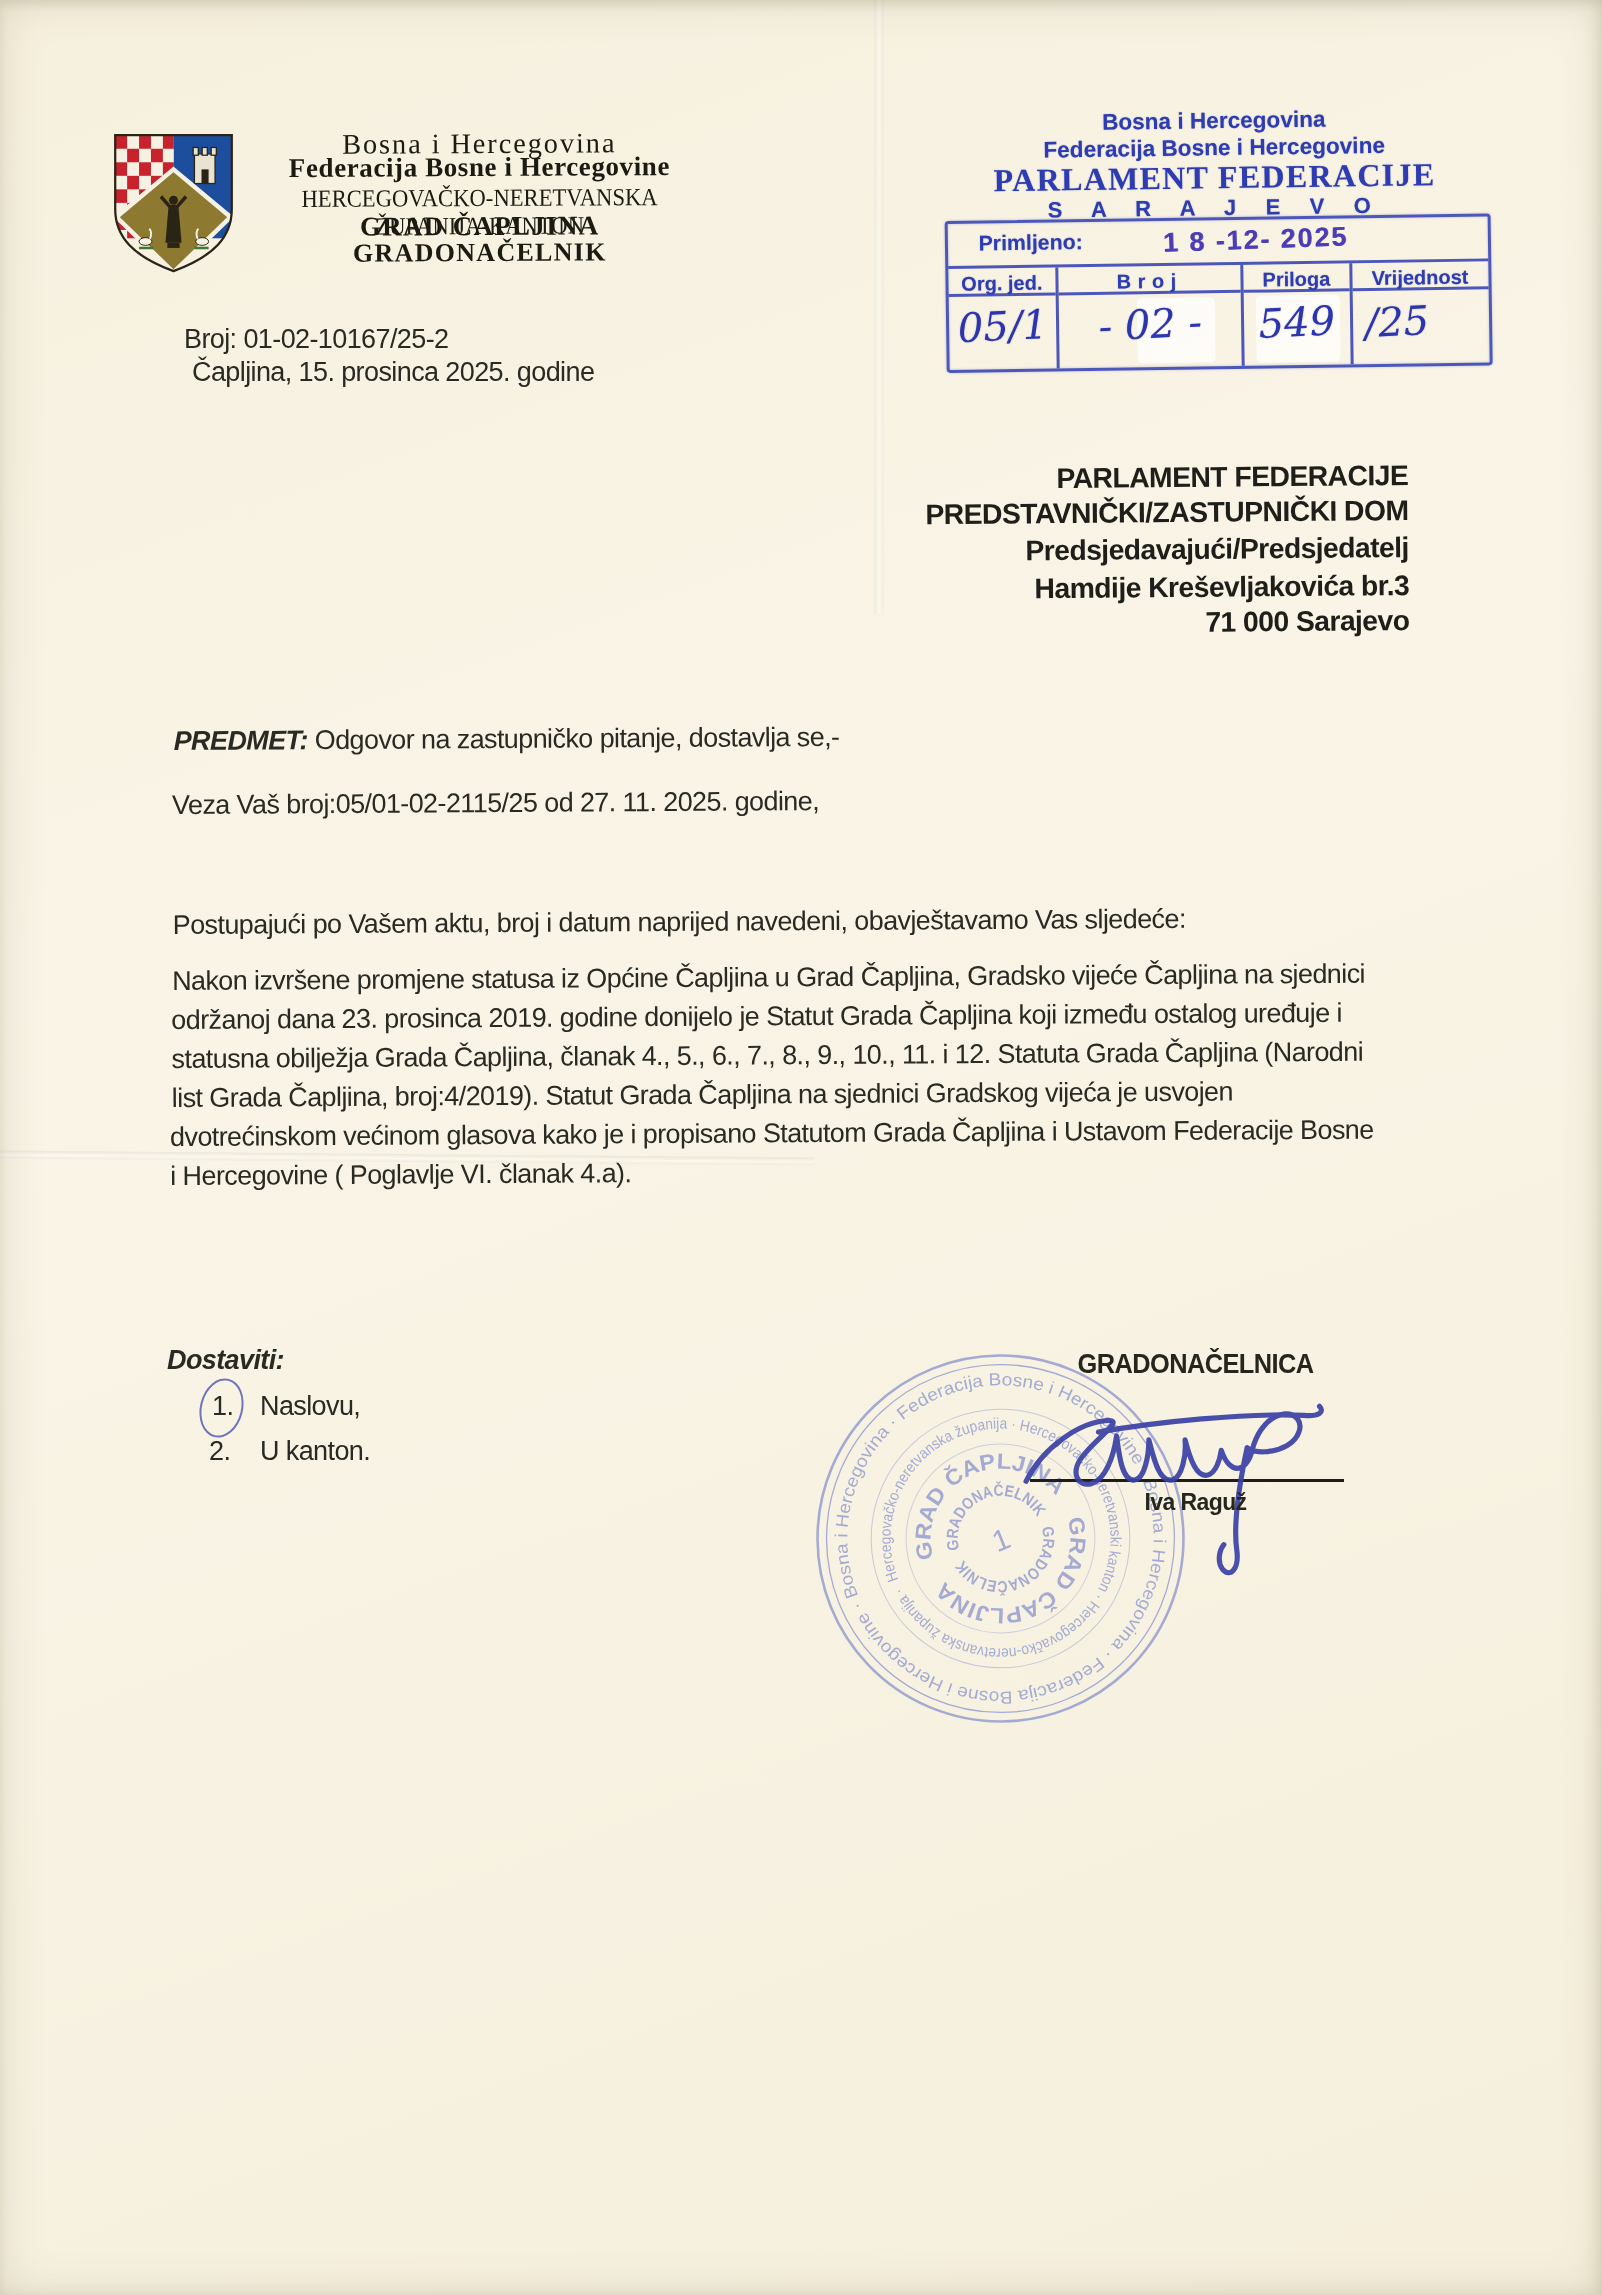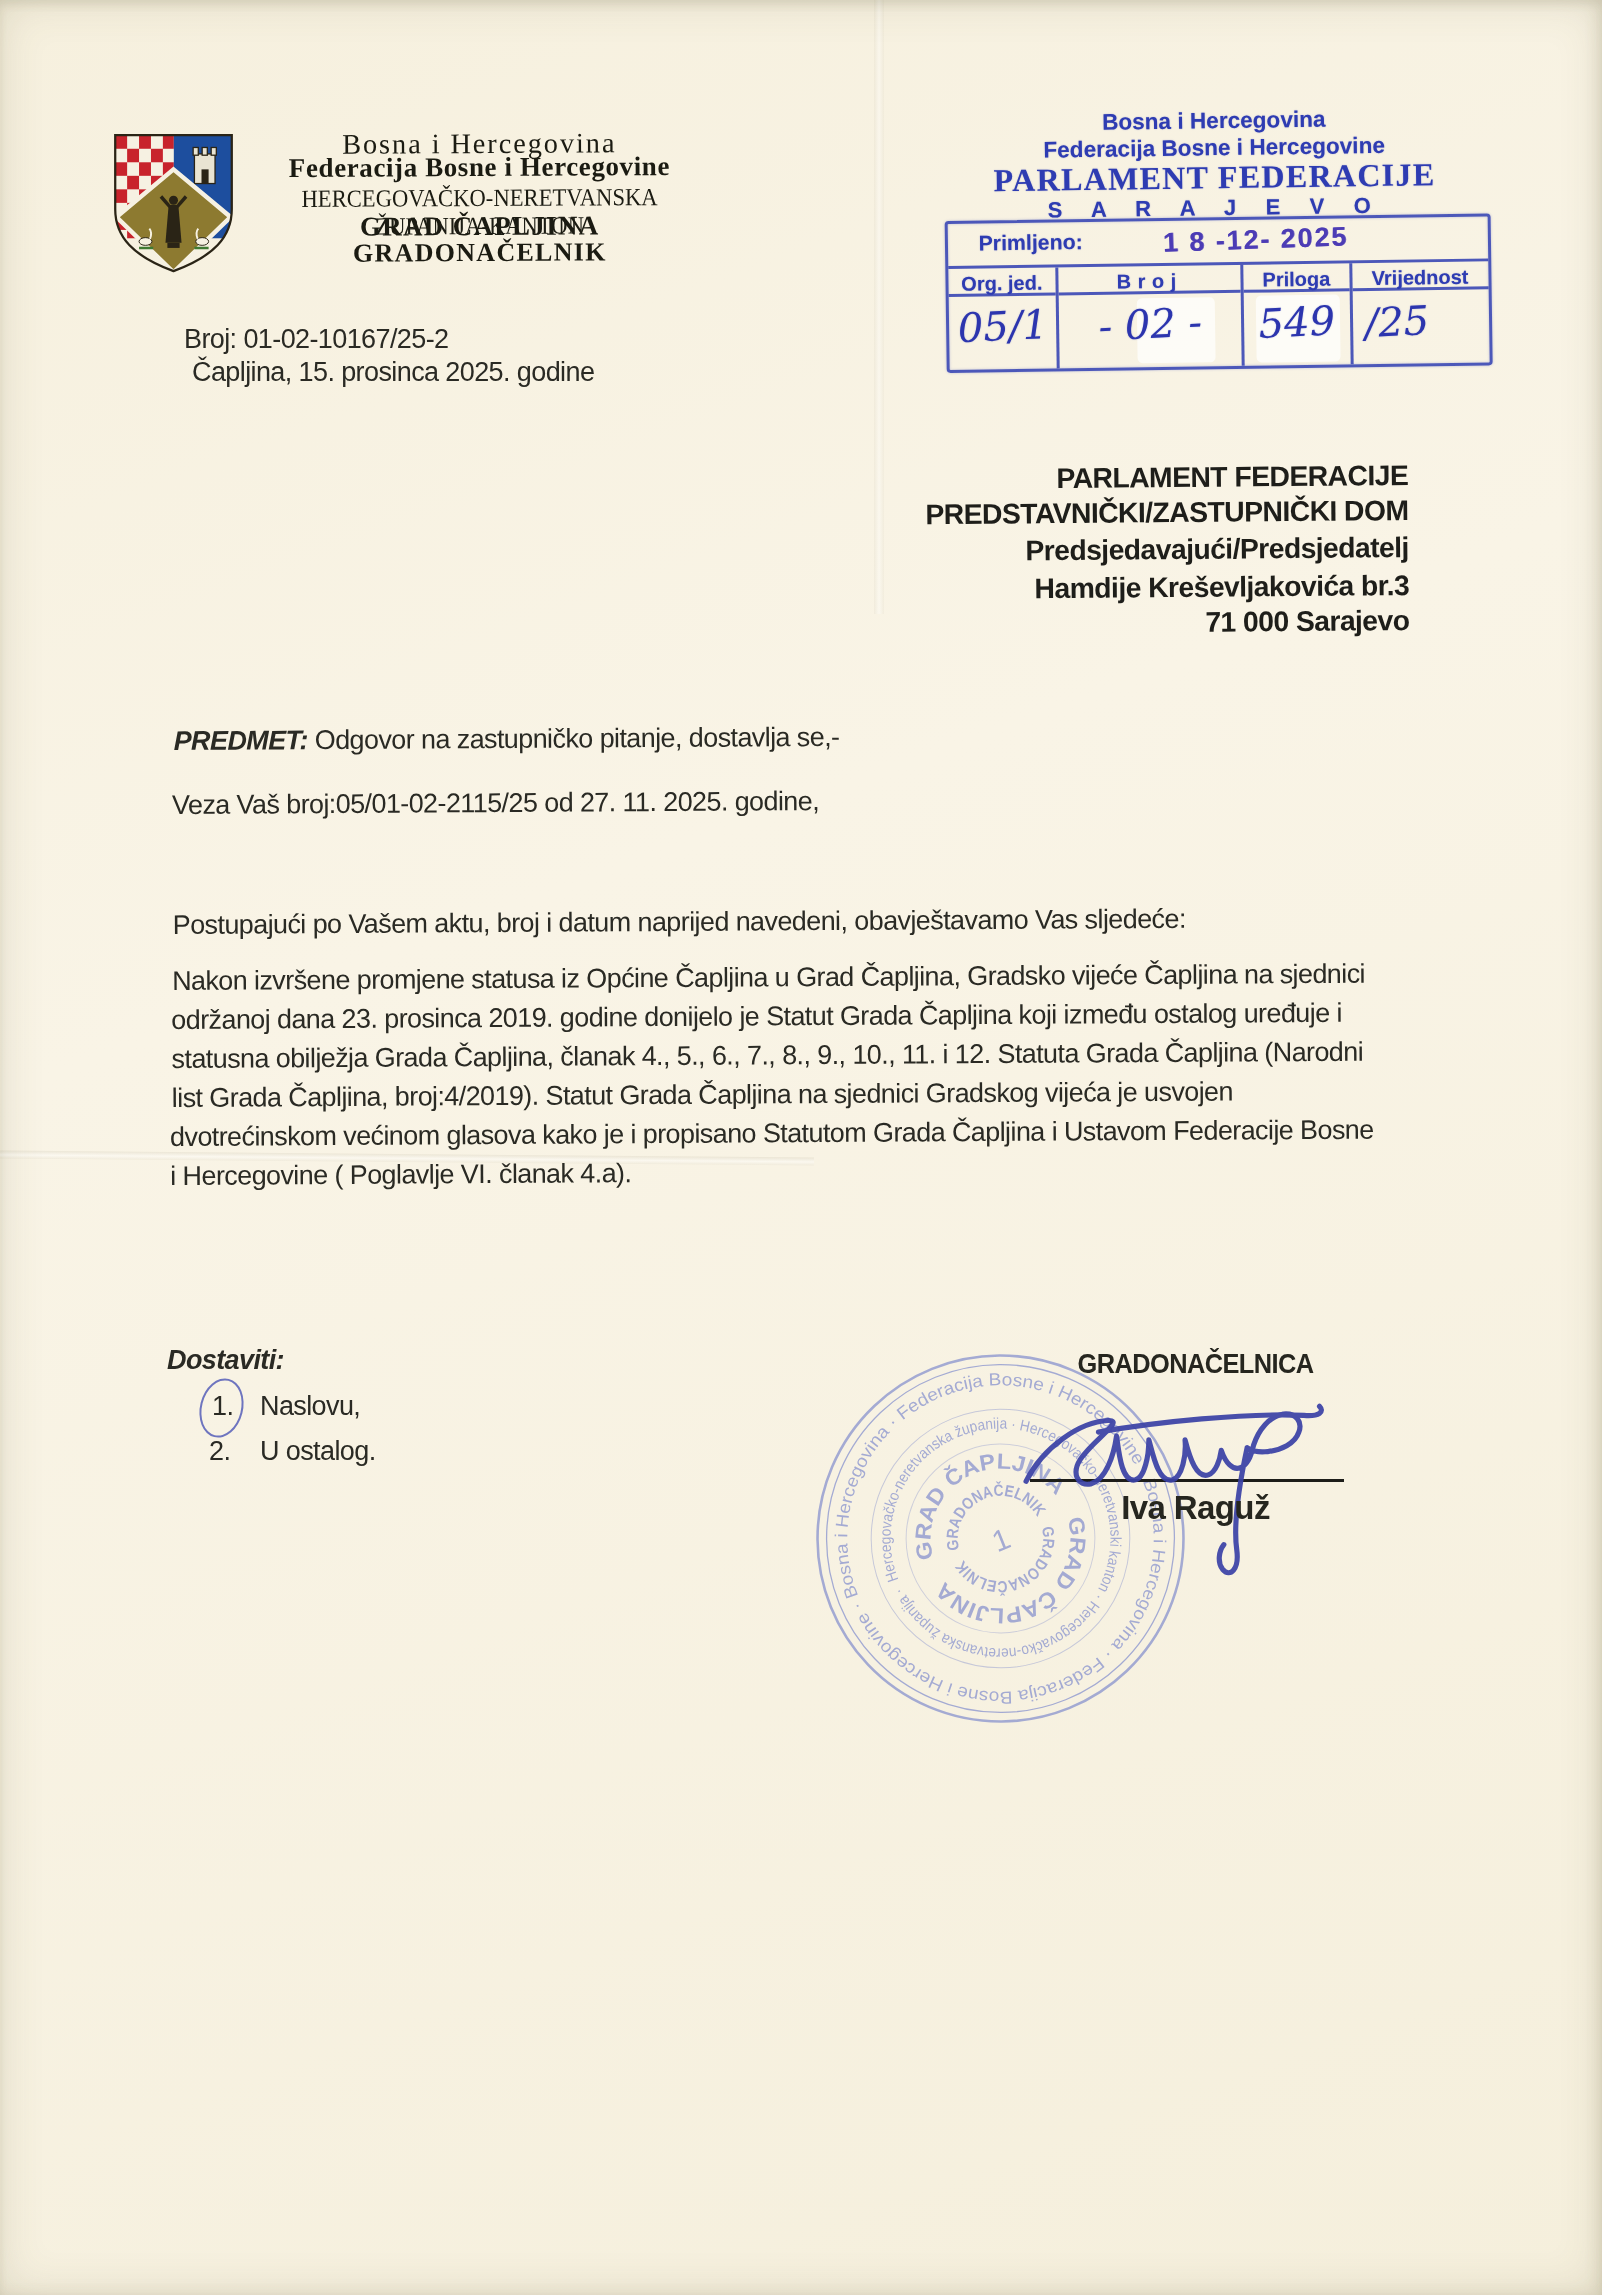--- a/index.html
+++ b/index.html
@@ -54,21 +54,21 @@
   
   .recipient{position:absolute;left:950px;top:0;width:454px;text-align:right;
              transform:rotate(-.5deg);color:#1e1e1a;}
   .rc{position:absolute;right:0;white-space:nowrap;font-weight:bold;font-size:28.4px;letter-spacing:-0.6px;}
   
   .pen-circle{position:absolute;left:200px;top:1378px;width:39px;height:56px;
               border:2.6px solid rgba(86,94,184,.85);border-radius:50%;transform:rotate(14deg);}
   .sigline{position:absolute;left:1030px;top:1479px;width:314px;height:2.6px;background:#1d1d19;}
   .ctr400{position:absolute;left:1066px;width:259px;text-align:center;}
   .gradonacelnica{top:1349px;font-size:27px;font-weight:bold;letter-spacing:-0.6px;transform:scaleX(.94);}
-  .ivaraguz{top:1489px;font-size:33px;font-weight:bold;letter-spacing:-0.6px;}
+  .ivaraguz{top:1489px;font-size:23px;font-weight:bold;letter-spacing:-0.6px;}
   
   .crease-h{position:absolute;left:0;top:1154px;width:814px;height:7.8px;transform:rotate(.5deg);
             background:linear-gradient(to bottom,rgba(120,110,80,.10),rgba(255,255,255,.40) 55%,rgba(120,110,80,.06));}
   .crease-v{position:absolute;left:874px;top:0;width:10.3px;height:614px;
             background:linear-gradient(to right,rgba(120,110,80,.06),rgba(255,255,255,.35) 50%,rgba(120,110,80,.05));}
 </style>
 </head>
 <body>
 
 <div class="page">
@@ -180,21 +180,21 @@
     <div class="line bodytxt" style="left:171px;top:1083px;">list Grada Čapljina, broj:4/2019). Statut Grada Čapljina na sjednici Gradskog vijeća je usvojen</div>
     <div class="line bodytxt" style="left:169px;top:1122px;">dvotrećinskom većinom glasova kako je i propisano Statutom Grada Čapljina i Ustavom Federacije Bosne</div>
     <div class="line bodytxt" style="left:169px;top:1161px;">i Hercegovine ( Poglavlje VI. članak 4.a).</div>
   </div>
 
   <div class="line bodytxt b" style="left:167px;top:1334px;margin-top:11px;">Dostaviti:</div>
   <div class="pen-circle"></div>
   <div class="line bodytxt" style="left:212px;top:1391px;">1.</div>
   <div class="line bodytxt" style="left:260px;top:1391px;">Naslovu,</div>
   <div class="line bodytxt" style="left:209px;top:1436px;">2.</div>
-  <div class="line bodytxt" style="left:260px;top:1436px;">U ostalog.</div>
+  <div class="line bodytxt" style="left:260px;top:1436px;">U kanton.</div>
 
   <svg style="position:absolute;left:813px;top:1351px;" width="375" height="375" viewBox="1258 2090 580 580">
     <defs>
       <path id="ringOuter" d="M 1311 2380 A 237 237 0 1 1 1785 2380 A 237 237 0 1 1 1311 2380"></path>
       <path id="ringMiddle" d="M 1378 2380 A 170 170 0 1 1 1718 2380 A 170 170 0 1 1 1378 2380"></path>
       <path id="arcInnerTop" d="M 1440 2380 A 108 108 0 1 1 1656 2380"></path>
       <path id="arcInnerTop2" d="M 1482 2380 A 66 66 0 1 1 1614 2380"></path>
     </defs>
     <g transform="rotate(-22 1548 2380)" fill="#8d97cf" opacity="0.78" font-family="Liberation Sans, sans-serif">
       <circle cx="1548" cy="2380" r="283" fill="none" stroke="#8d97cf" stroke-width="4"></circle>

